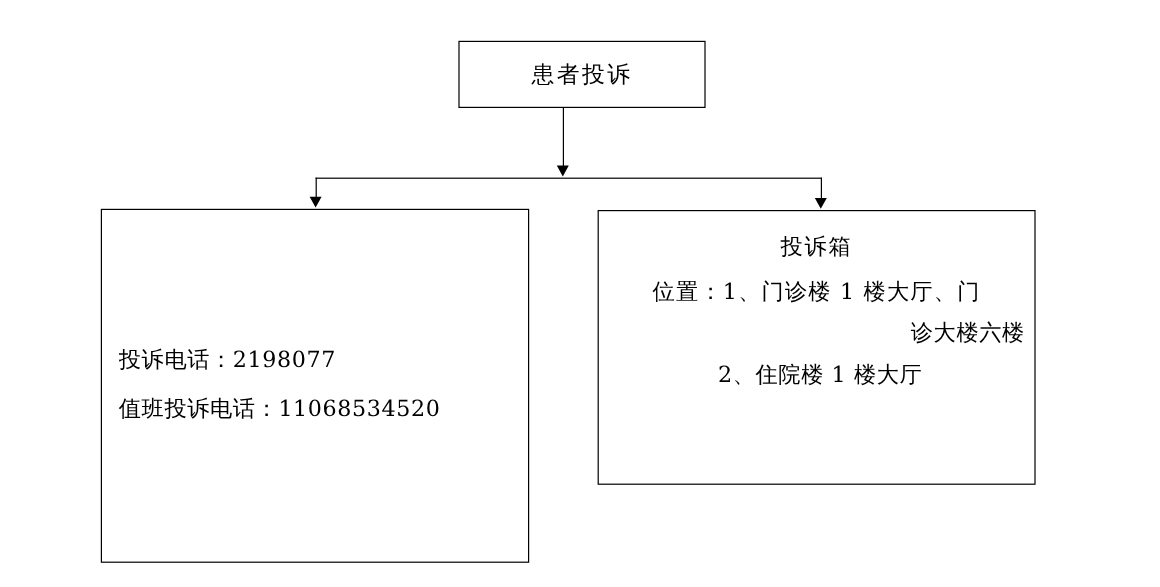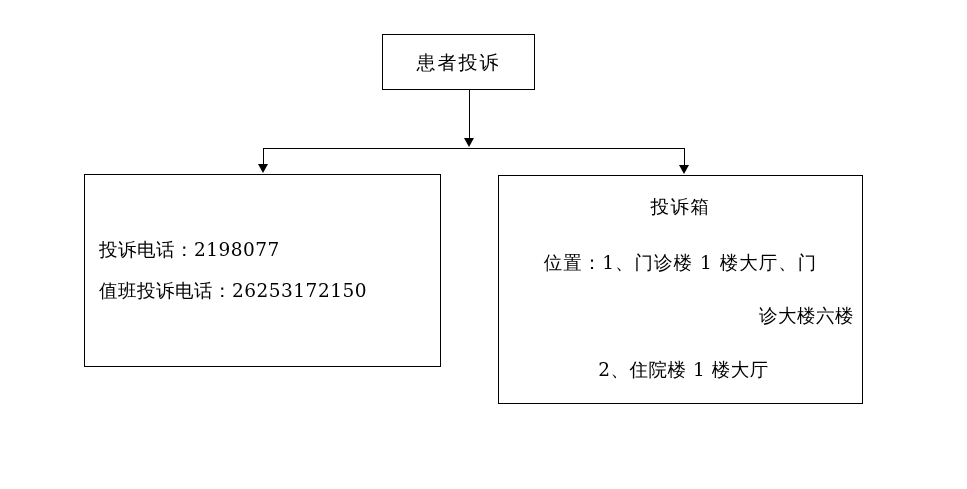--- a/index.html
+++ b/index.html
@@ -24,38 +24,38 @@
     box-sizing: border-box;
     border: 1.4px solid #000000;
     background: #ffffff;
     color: #000000;
     font-family: "DejaVu Serif", "Liberation Serif", serif;
   }
 
   #node-root {
     left: 382px;
     top: 34px;
-    width: 153px;
+    width: 206px;
     height: 56px;
     display: flex;
     align-items: center;
     justify-content: center;
   }
   #node-root .node-title {
     font-size: 19px;
     letter-spacing: 2px;
     line-height: 1;
     white-space: nowrap;
   }
 
   #node-hotline {
     left: 84px;
     top: 174px;
     width: 357px;
-    height: 193px;
+    height: 295px;
     display: flex;
     flex-direction: column;
     justify-content: center;
     padding: 0 0 0 14px;
   }
   #node-hotline .line {
     font-size: 18.5px;
     line-height: 1;
     letter-spacing: 0.5px;
     padding: 11px 0;
@@ -66,21 +66,20 @@
   #node-box {
     left: 498px;
     top: 175px;
     width: 365px;
     height: 229px;
     display: flex;
     flex-direction: column;
     align-items: stretch;
     justify-content: flex-start;
     padding: 14px 8px 0 8px;
-    gap: 19px;
   }
   #node-box .box-title {
     font-size: 18.5px;
     line-height: 1;
     letter-spacing: 1.5px;
     text-align: center;
     padding: 8px 0 10px 0;
   }
   #node-box .loc-line {
     font-size: 18.5px;
@@ -176,21 +175,21 @@
   <div class="hline" id="conn-bus"></div>
 
   <div class="vline" id="conn-left-drop"></div>
   <div class="arrowhead" id="conn-left-arrow"></div>
 
   <div class="vline" id="conn-right-drop"></div>
   <div class="arrowhead" id="conn-right-arrow"></div>
 
   <div class="node" id="node-hotline">
     <div class="line">投诉电话：2198077</div>
-    <div class="line">值班投诉电话：26253172150</div>
+    <div class="line">值班投诉电话：11068534520</div>
   </div>
 
   <div class="node" id="node-box">
     <div class="box-title">投诉箱</div>
     <div class="loc-line wide">位置：1、门诊楼 1 楼大厅、门</div>
     <div class="loc-line cont">诊大楼六楼</div>
     <div class="loc-line item">2、住院楼 1 楼大厅</div>
   </div>
 
 </div>

